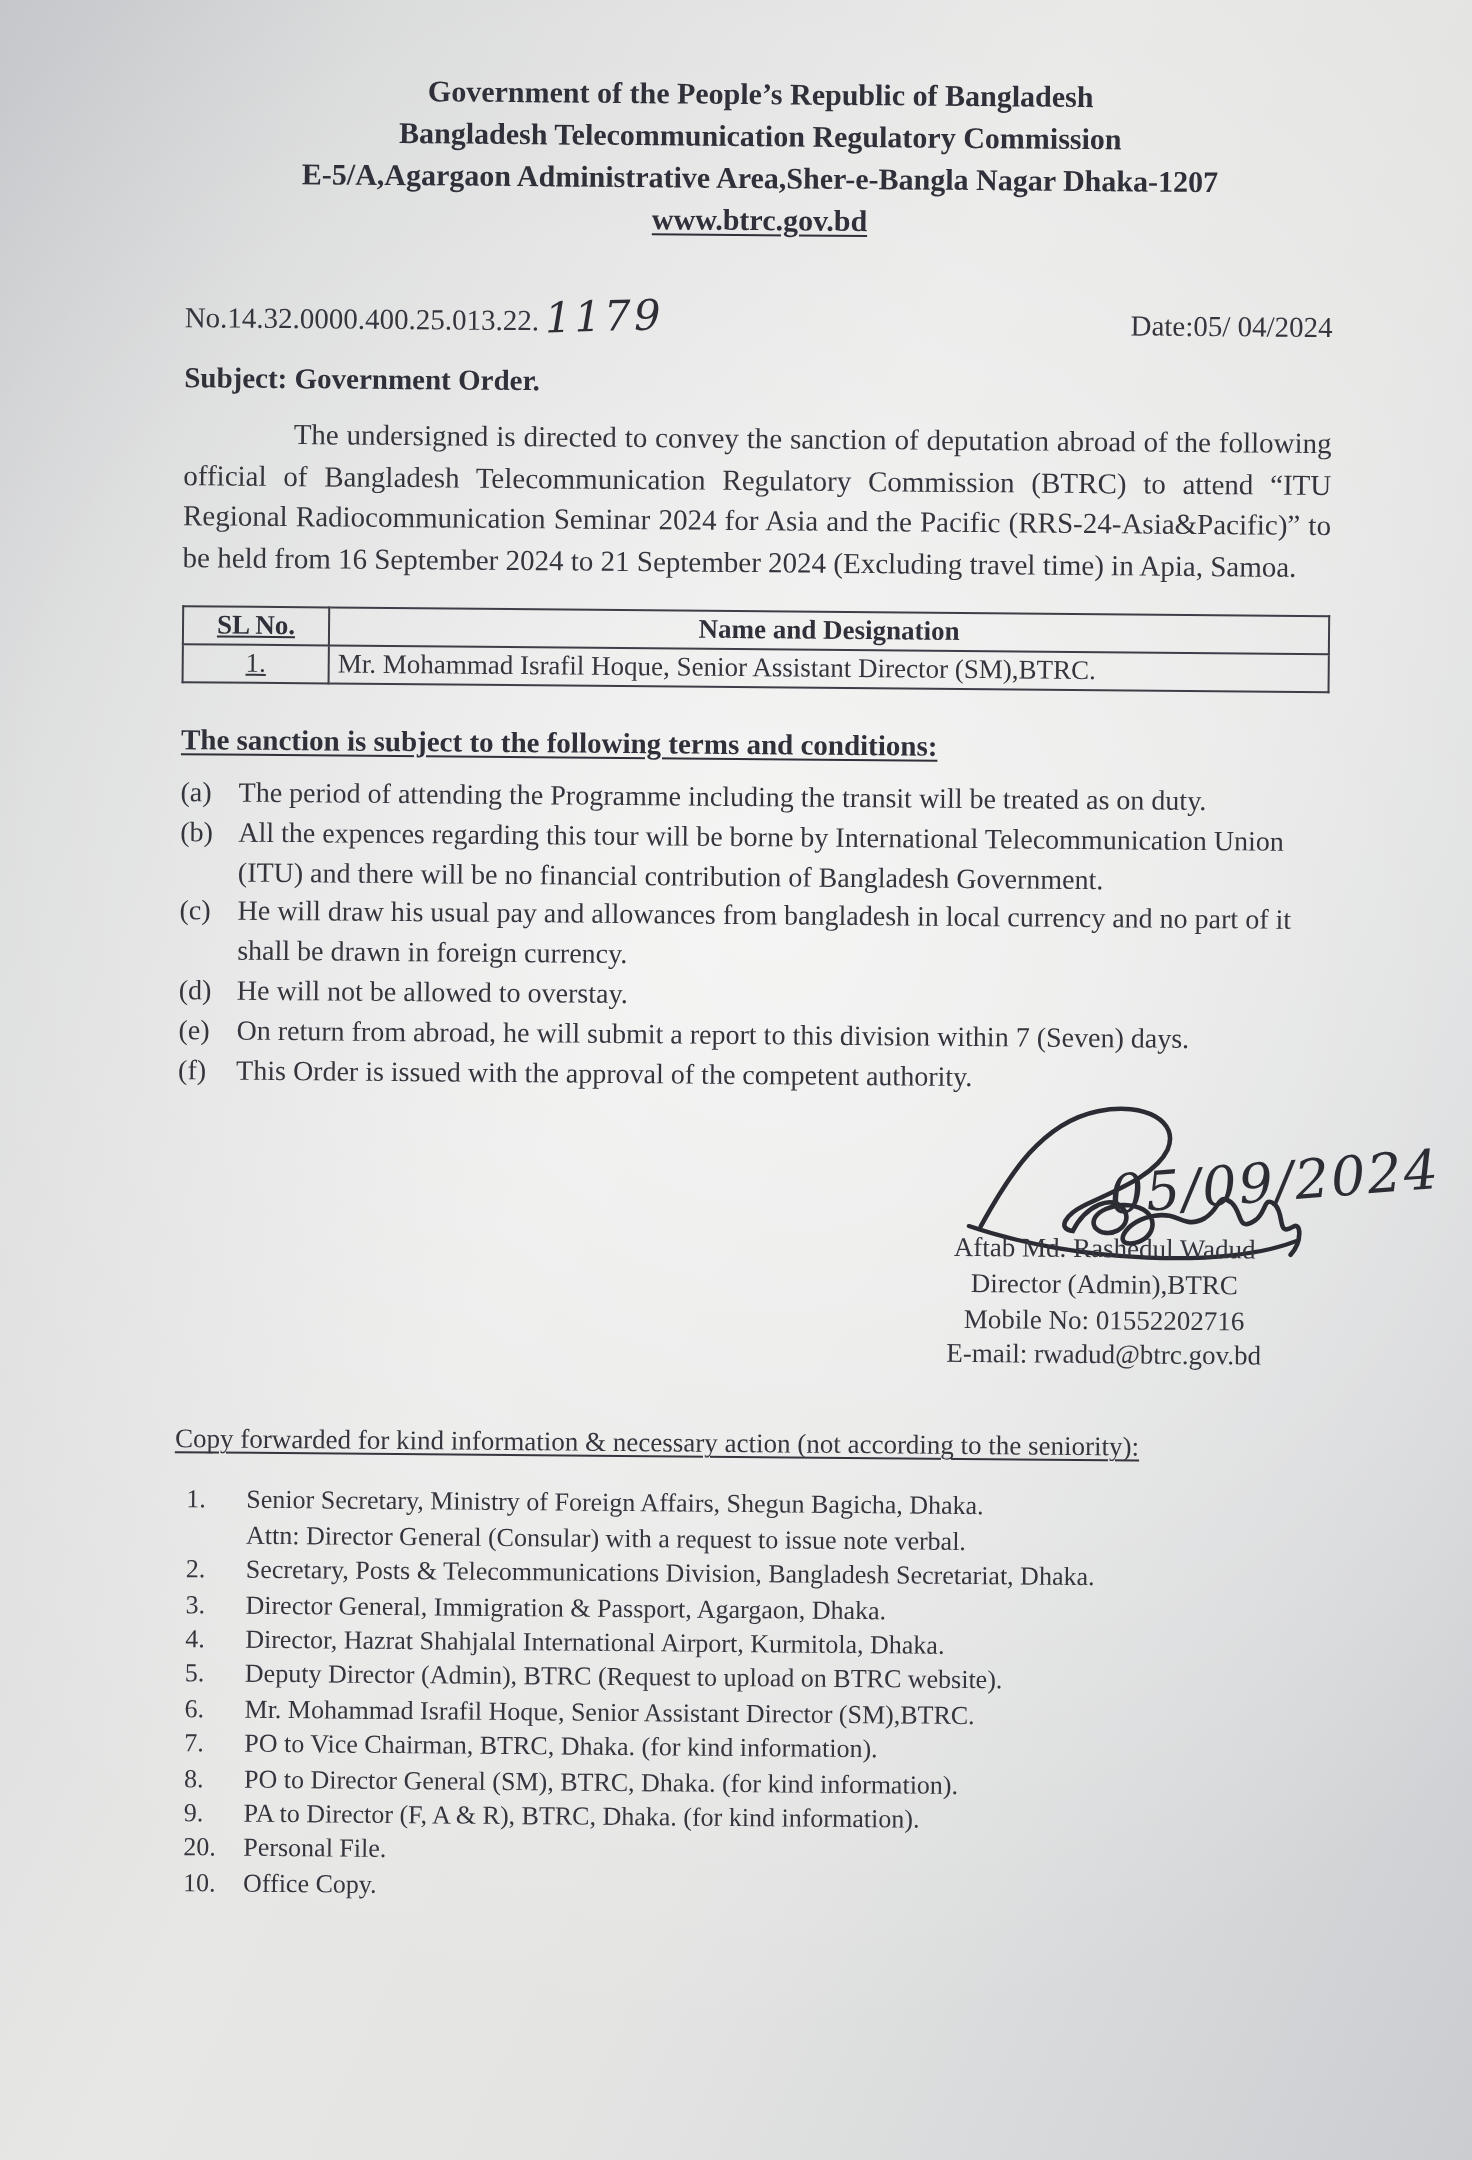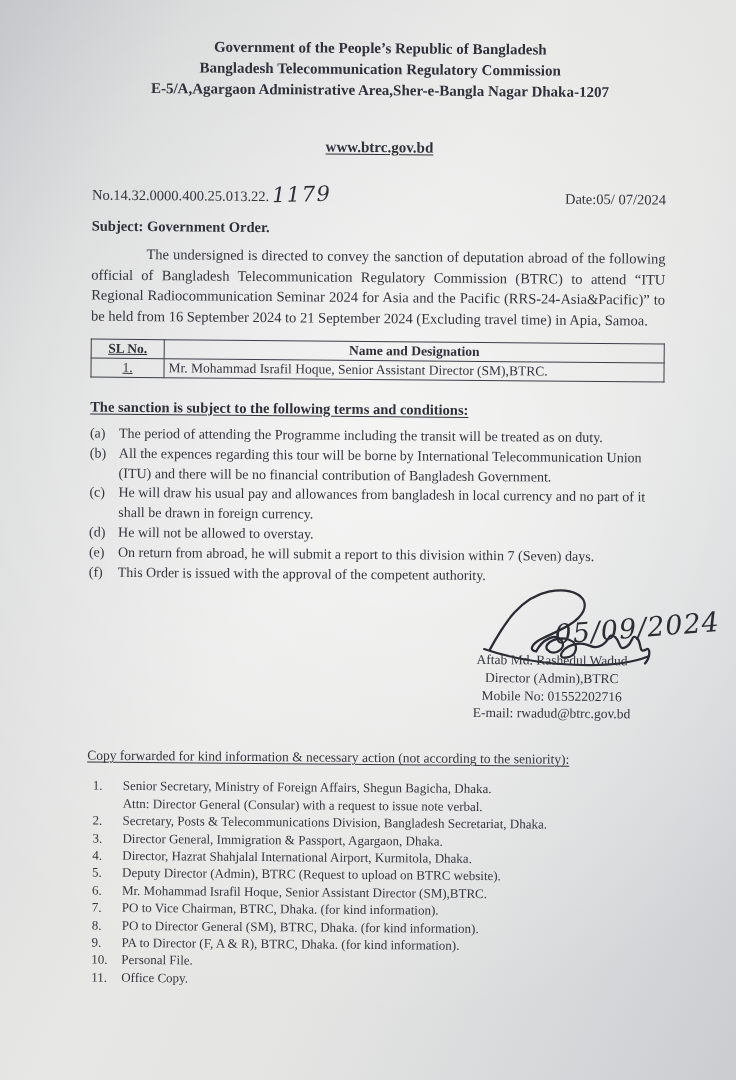--- a/index.html
+++ b/index.html
@@ -10,21 +10,21 @@
     background:
       radial-gradient(ellipse 120% 85% at 52% 42%, rgba(255,255,255,0.55), rgba(255,255,255,0) 62%),
       linear-gradient(115deg,#c6c7cb 0%,#d8d9d9 16%,#e7e8e6 44%,#e4e5e3 62%,#d6d7d9 85%,#caccd0 100%);
   }
   .doc{
     position:relative;width:736px;height:1080px;box-sizing:border-box;
     padding:38px 72px 0 90px;
     transform:rotate(0.5deg);transform-origin:50% 40%;
   }
   .header{text-align:center;font-weight:bold;font-size:15px;line-height:21px;color:#30303a;}
-  .website{text-decoration:underline;text-underline-offset:2px;display:inline-block;margin-top:36px;}
+  .website{text-decoration:underline;text-underline-offset:2px;display:inline-block;}
   .ref-row{display:flex;justify-content:space-between;align-items:baseline;margin-top:25px;font-size:14.5px;}
   .ref-left{display:flex;align-items:baseline;}
   .ref-hand{font-size:21px;font-style:italic;letter-spacing:1.5px;color:#2e2e37;margin-left:3px;transform:rotate(-2deg);font-family:"DejaVu Serif",serif;}
   .subject{font-weight:bold;margin-top:13px;font-size:14.5px;color:#30303a;}
   .para{margin-top:9px;font-size:14.5px;line-height:20.5px;text-align:justify;text-indent:55px;}
   table.gov-table{width:100%;border-collapse:collapse;margin-top:13px;font-size:13.5px;}
   .gov-table th,.gov-table td{border:1.6px solid #3e3e48;padding:1px 4px;}
   .gov-table th{font-weight:bold;text-align:center;color:#30303a;}
   .col-sl{width:64px;text-align:center;text-decoration:underline;}
   .col-name{padding-left:10px;}
@@ -57,21 +57,21 @@
     <div>Bangladesh Telecommunication Regulatory Commission</div>
     <div>E-5/A,Agargaon Administrative Area,Sher-e-Bangla Nagar Dhaka-1207</div>
     <div class="website">www.btrc.gov.bd</div>
   </div>
 
   <div class="ref-row">
     <div class="ref-left">
       <span>No.14.32.0000.400.25.013.22.</span>
       <span class="ref-hand">1179</span>
     </div>
-    <div>Date:05/ 07/2024</div>
+    <div>Date:05/ 04/2024</div>
   </div>
 
   <div class="subject">Subject: Government Order.</div>
 
   <div class="para">The undersigned is directed to convey the sanction of deputation abroad of the following official of Bangladesh Telecommunication Regulatory Commission (BTRC) to attend “ITU Regional Radiocommunication Seminar 2024 for Asia and the Pacific (RRS-24-Asia&amp;Pacific)” to be held from 16 September 2024 to 21 September 2024 (Excluding travel time) in Apia, Samoa.</div>
 
   <table class="gov-table">
     <tbody>
         <tr>
       <th class="col-sl">SL No.</th>
@@ -164,23 +164,23 @@
       </div>
       <div class="dist-item">
         <span class="dist-no">8.</span>
         <span class="dist-text">PO to Director General (SM), BTRC, Dhaka. (for kind information).</span>
       </div>
       <div class="dist-item">
         <span class="dist-no">9.</span>
         <span class="dist-text">PA to Director (F, A &amp; R), BTRC, Dhaka. (for kind information).</span>
       </div>
       <div class="dist-item">
-        <span class="dist-no">10.</span>
+        <span class="dist-no">20.</span>
         <span class="dist-text">Personal File.</span>
       </div>
       <div class="dist-item">
-        <span class="dist-no">11.</span>
+        <span class="dist-no">10.</span>
         <span class="dist-text">Office Copy.</span>
       </div>
     </div>
   </div>
 
 </div>
 
 </body></html>

